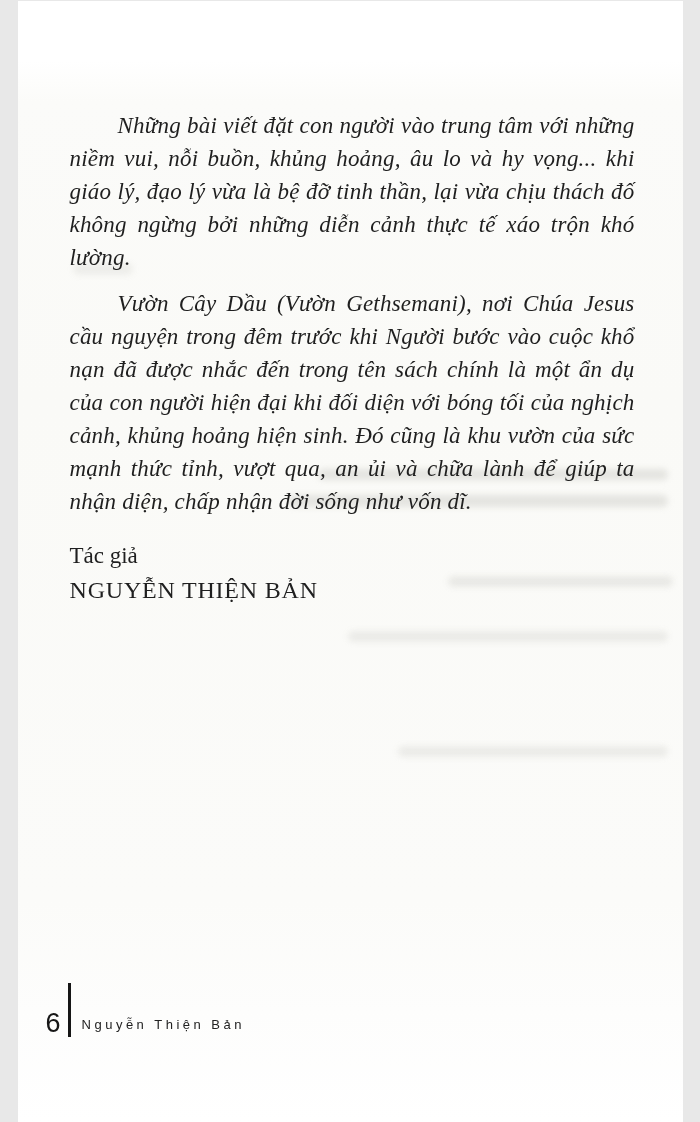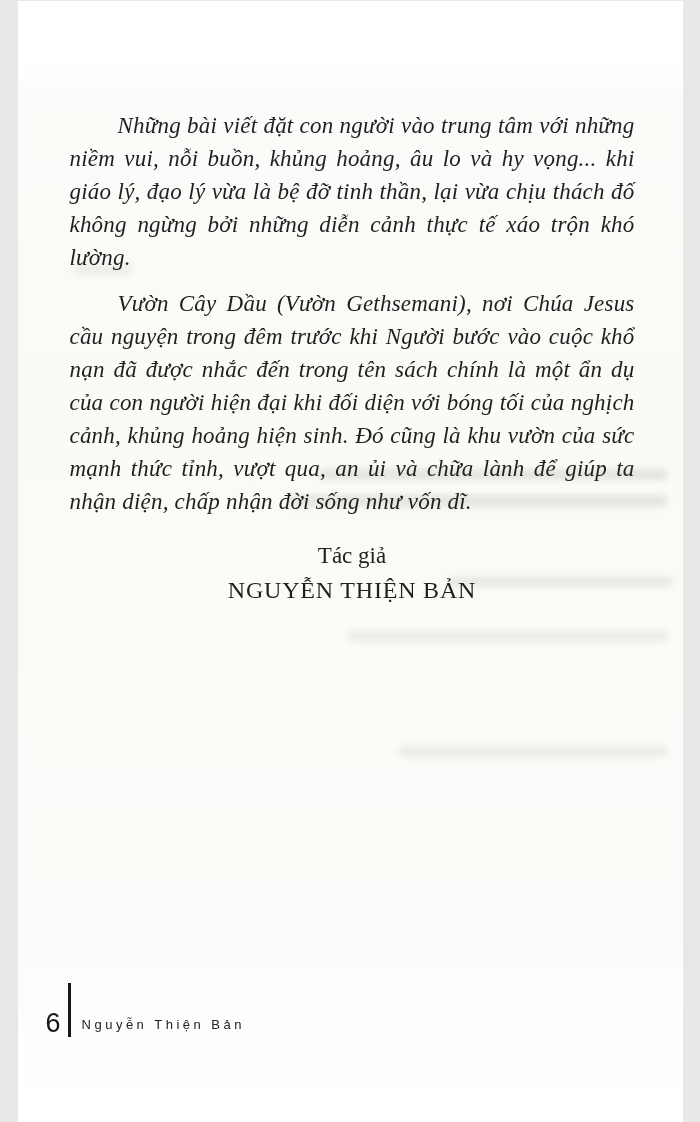--- a/index.html
+++ b/index.html
@@ -27,21 +27,21 @@
     margin: 0 0 13px 0;
     font-style: italic;
     font-size: 23px;
     line-height: 33px;
     text-align: justify;
     text-indent: 48px;
     letter-spacing: 0.2px;
   }
   .signature {
     margin-top: 22px;
-    text-align: center;
+    text-align: left;
   }
   .signature .role {
     font-size: 23px;
     line-height: 32px;
     font-style: normal;
   }
   .signature .name {
     font-size: 24px;
     line-height: 36px;
     font-style: normal;

